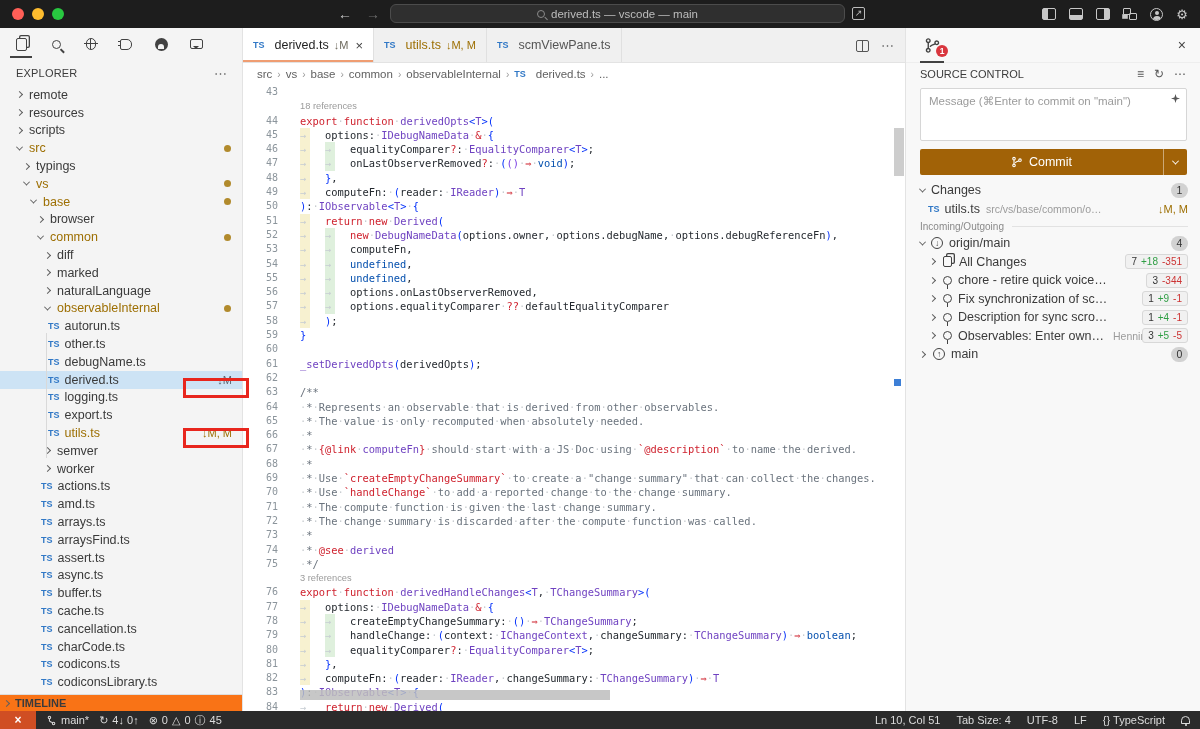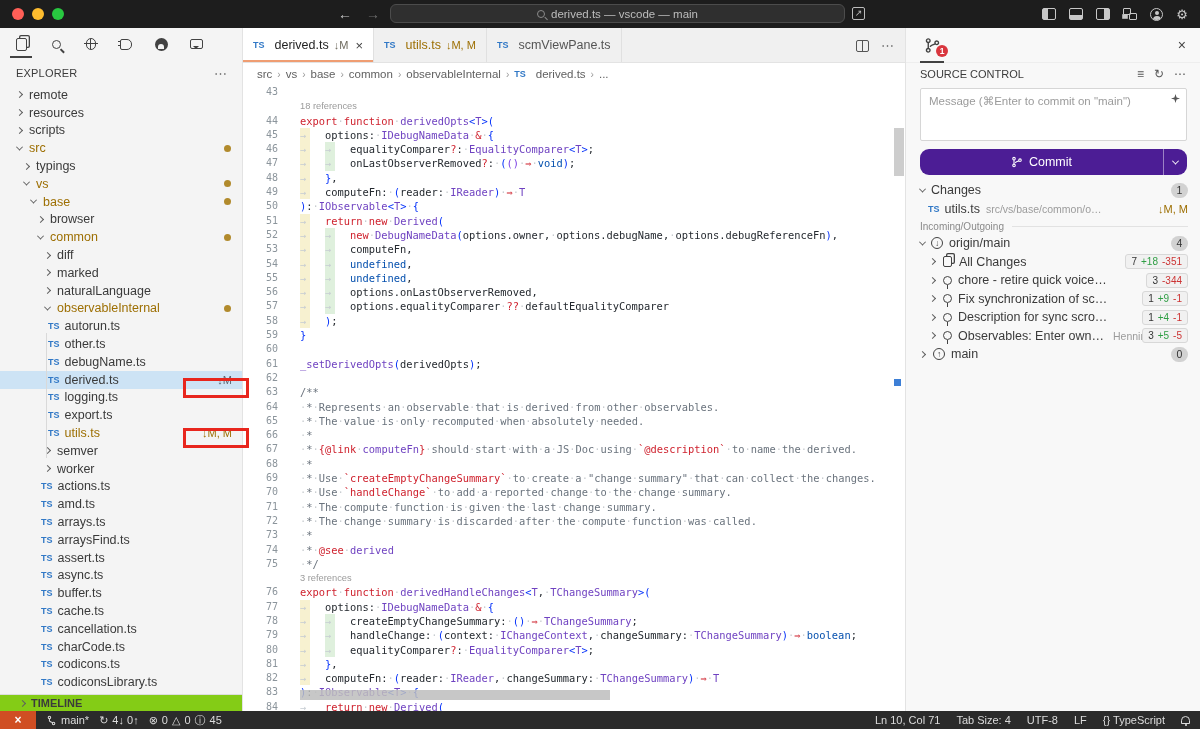--- a/index.html
+++ b/index.html
@@ -62,21 +62,21 @@
   .chev.exp{transform:rotate(45deg) translate(-1px,-1px);}
   .chev.col{transform:rotate(-45deg);}
   .tsicon{font-size:9px;font-weight:bold;color:#3178c6;flex:0 0 auto;margin-right:5px;}
   .tlabel{white-space:nowrap;}
   .mod{color:#9d6f03;}
   .tbadge{position:absolute;right:10px;font-size:11px;}
   .tbadge.gray{color:#5b6570;}
   .tbadge.gold{color:#9d6f03;}
   .tdot{position:absolute;right:11px;width:7px;height:7px;border-radius:50%;background:#b18a2c;}
   .guide{position:absolute;width:1px;background:#d9d9d9;}
-  .timeline{height:17px;background:#84cc16;border-top:1px solid #ddd;display:flex;align-items:center;gap:6px;padding-left:20px;font-size:11px;font-weight:bold;flex:0 0 17px;}
+  .timeline{height:17px;background:#f97316;border-top:1px solid #ddd;display:flex;align-items:center;gap:6px;padding-left:4px;font-size:11px;font-weight:bold;flex:0 0 17px;}
 
   
   .editor{width:662px;display:flex;flex-direction:column;position:relative;background:#fff;}
   .tabbar{height:35px;background:#f0f0f0;display:flex;border-bottom:1px solid #e3e3e3;flex:0 0 35px;position:relative;}
   .tab{display:flex;align-items:center;gap:5px;padding:0 10px;border-right:1px solid #e0e0e0;font-size:12.5px;color:#555;position:relative;}
   .tab .close{color:#444;font-size:13px;margin-left:2px;}
   .tab.active{background:#fff;color:#1f1f1f;}
   .tab.active::after{content:"";position:absolute;left:0;right:0;bottom:0;height:2.5px;background:#ef9d72;}
   .tab .tmod{font-size:11px;}
   .edactions{position:absolute;right:10px;top:0;height:35px;display:flex;align-items:center;gap:12px;color:#555;}
@@ -105,21 +105,21 @@
   .ptabs{height:35px;display:flex;align-items:center;flex:0 0 35px;position:relative;border-bottom:1px solid #eee;}
   .scmtab{margin-left:14px;position:relative;width:24px;height:35px;display:flex;align-items:center;justify-content:center;}
   .scmtab::after{content:"";position:absolute;left:0;right:0;bottom:0;height:1.6px;background:#424242;}
   .notif{position:absolute;right:-4px;bottom:6px;background:#d9363e;color:#fff;font-size:8.5px;width:12px;height:12px;border-radius:50%;display:flex;align-items:center;justify-content:center;font-weight:bold;}
   .pclose{position:absolute;right:14px;color:#444;font-size:14px;}
   .ptitle{height:22px;display:flex;align-items:center;padding:0 14px;font-size:11px;color:#3b3b3b;flex:0 0 22px;justify-content:space-between;}
   .ptools{display:flex;gap:10px;color:#555;font-size:12px;align-items:center;}
   .pbody{flex:1;position:relative;font-size:12.5px;}
   .scm-input{position:absolute;left:14px;right:13px;top:3px;height:53px;background:#fff;border:1px solid #d6d6d6;border-radius:2px;padding:5px 8px;color:#9b9b9b;font-size:11.5px;}
   .sparkle{position:absolute;right:6px;top:5px;width:9px;height:9px;background:#555;clip-path:polygon(50% 0,62% 38%,100% 50%,62% 62%,50% 100%,38% 62%,0 50%,38% 38%);}
-  .commitbtn{position:absolute;left:14px;right:13px;top:64px;height:26px;background:#4c1d95;border-radius:9px;display:flex;color:#fff;font-size:12.5px;}
+  .commitbtn{position:absolute;left:14px;right:13px;top:64px;height:26px;background:#a16207;border-radius:2px;display:flex;color:#fff;font-size:12.5px;}
   .cb-main{flex:1;display:flex;align-items:center;justify-content:center;gap:6px;}
   .cb-drop{width:24px;border-left:1px solid rgba(255,255,255,.45);display:flex;align-items:center;justify-content:center;}
   .wchev{width:5px;height:5px;border-right:1.4px solid #fff;border-bottom:1.4px solid #fff;transform:rotate(45deg) translate(-1px,-1px);}
   .scmrows{position:absolute;left:0;right:0;top:96px;text-align:right;}
   .srow{height:18.5px;display:flex;align-items:center;position:relative;padding-left:14px;color:#3a3a3a;}
   .srow .chev{margin-right:6px;}
   .pill{position:absolute;right:12px;background:#d2d2d2;color:#333;border-radius:9px;min-width:17px;height:15px;font-size:10.5px;display:flex;align-items:center;justify-content:center;padding:0 4px;}
   .statpill{position:absolute;right:12px;border:1px solid #d8d8d8;background:#f1f1f1;border-radius:3px;height:15px;font-size:10px;display:flex;align-items:center;gap:4px;padding:0 5px;color:#333;}
   .st-add{color:#2f9e44}.st-del{color:#cc3333}
   .sep-label{height:16px;display:flex;align-items:center;padding-left:14px;font-size:10px;color:#8a8a8a;gap:8px;}
@@ -588,21 +588,21 @@
     </div>
     <div class="sb-item">
       <span>⊗</span>
       <span>0</span>
       <span>△</span>
       <span>0</span>
       <span>ⓘ</span>
       <span>45</span>
     </div>
     <div class="sb-right">
-      <span>Ln 10, Col 71</span>
+      <span>Ln 10, Col 51</span>
       <span>Tab Size: 4</span>
       <span>UTF-8</span>
       <span>LF</span>
       <span><span>{}</span> <span>TypeScript</span></span>
       <span class="bell"></span>
     </div>
   </div>
 </div>
 
 <div id="annoHost">

